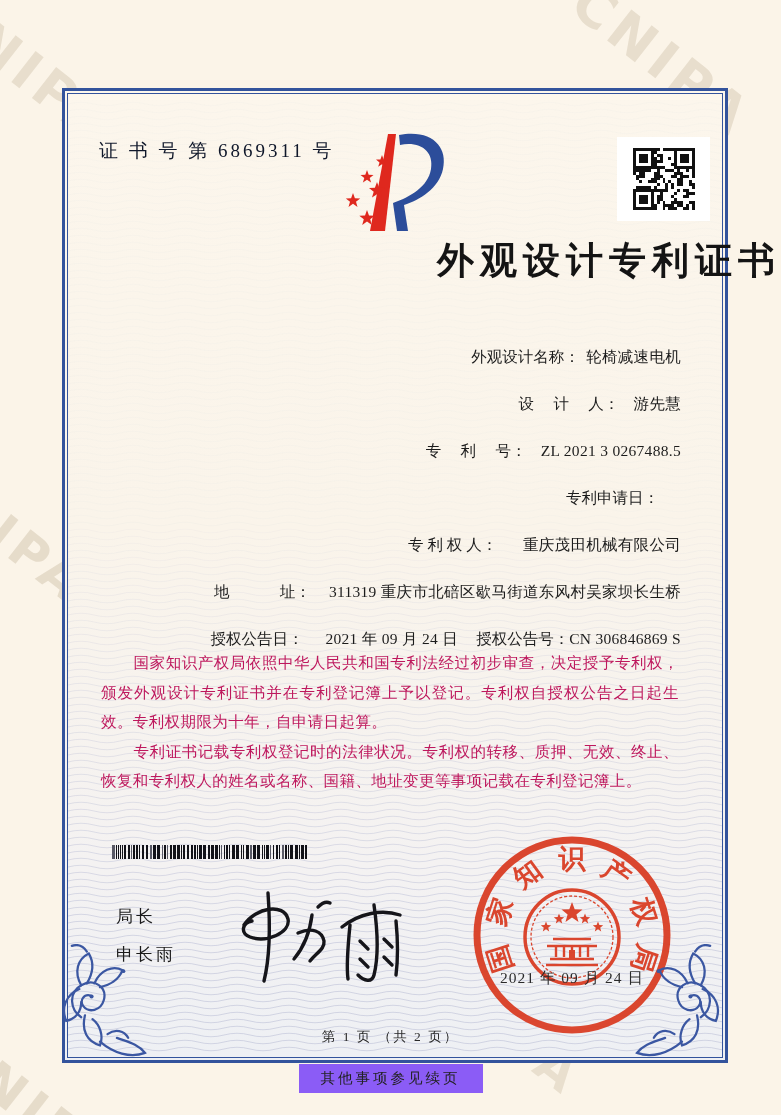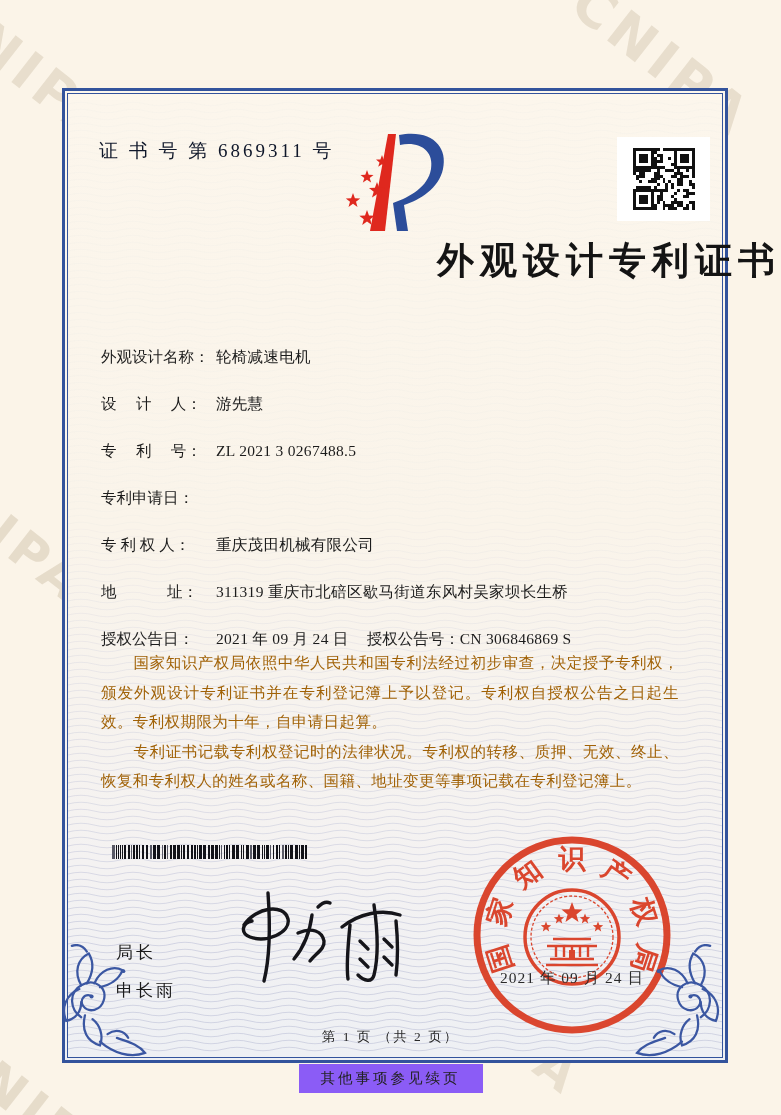--- a/index.html
+++ b/index.html
@@ -22,32 +22,32 @@
   .content{position:absolute;inset:0;z-index:5;}
 
   .cert-no{position:absolute;left:99px;top:138px;font-size:19px;letter-spacing:3px;color:#0f172a;}
   .logo{position:absolute;left:336px;top:129px;width:120px;height:106px;}
   .qr-box{position:absolute;left:617px;top:137px;width:93px;height:84px;background:#fff;
           display:flex;align-items:center;justify-content:center;}
   .title{position:absolute;left:0;top:236px;width:100%;text-align:right;
          font-size:37px;font-weight:700;letter-spacing:6px;color:#141414;}
 
   .fields{position:absolute;left:101px;top:333px;width:580px;}
-  .frow{display:flex;height:47px;line-height:47px;font-size:15.5px;color:#1c1c1c;white-space:nowrap;}
+  .frow{display:flex;height:47px;line-height:47px;font-size:15.5px;color:#1c1c1c;white-space:nowrap;justify-content:flex-end;}
   .flab{width:115px;flex:none;}
   .flab2{margin-left:18px;}
   .fval{letter-spacing:0.3px;}
 
   .paras{position:absolute;left:101px;top:648px;width:578px;font-size:15.5px;
-         line-height:29.5px;color:#a16207;text-align:justify;}
+         line-height:29.5px;color:#be185d;text-align:justify;}
   .paras p{margin:0;text-indent:2.1em;letter-spacing:0.4px;}
 
   .barcode{position:absolute;left:112px;top:845px;width:201px;height:14px;}
 
-  .director{position:absolute;left:116px;top:905px;font-size:17px;color:#1a1a1a;letter-spacing:3px;margin-top:36px;}
+  .director{position:absolute;left:116px;top:905px;font-size:17px;color:#1a1a1a;letter-spacing:3px;}
   .director div{margin-bottom:15px;}
   .signature{position:absolute;left:228px;top:885px;width:190px;height:100px;}
 
   .seal{position:absolute;left:470px;top:833px;width:204px;height:204px;}
 
   .page-num{position:absolute;left:0;top:1028px;width:100%;text-align:center;
             font-size:13.5px;letter-spacing:2px;color:#2a2a2a;}
 
   .cont-note{position:absolute;left:50%;top:1064px;transform:translateX(-50%);
              background:#8b5cf6;padding:5px 22px;font-size:14.5px;letter-spacing:3px;color:#222;z-index:7;}

